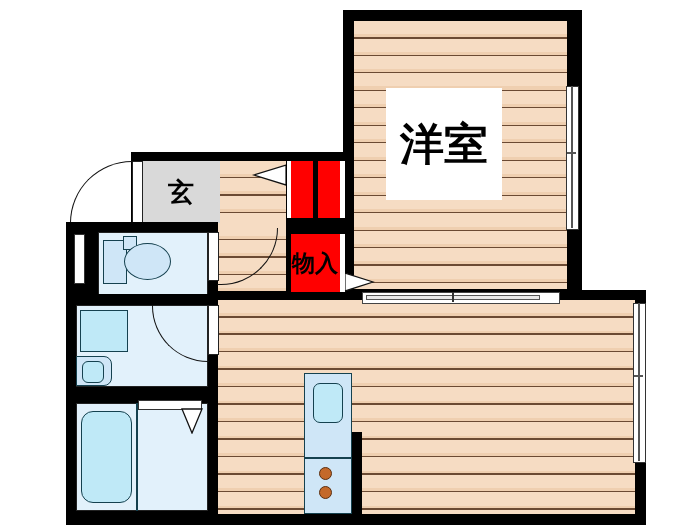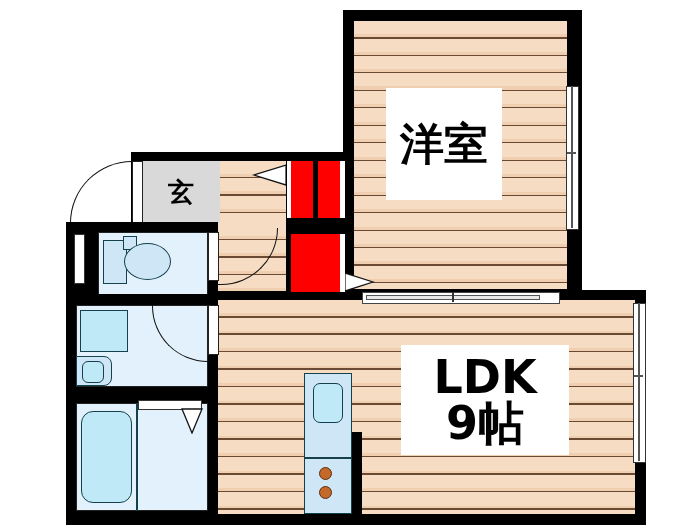--- a/index.html
+++ b/index.html
@@ -59,24 +59,20 @@
     <span class="l1">洋室</span>
   </div>
 
   <div class="abs wall" style="left:196px;top:290px;width:450px;height:235px;"></div>
   <div class="abs wood" style="left:207px;top:300px;width:428px;height:214px;"></div>
 
   <div class="window" style="left:633px;top:303px;width:11px;height:158px;"></div>
   <div class="win-line" style="left:638px;top:303px;width:1.5px;height:158px;"></div>
   <div class="win-line" style="left:634px;top:375px;width:9px;height:1.5px;"></div>
 
-  <div class="abs label room-label" style="left:401px;top:345px;width:168px;height:110px;font-size:46px;">
-    <span class="l1">LDK</span>
-    <span class="l2">9帖</span>
-  </div>
 
   <div class="slider" style="left:362px;top:292px;width:196px;height:10px;"></div>
   <div class="sl-in" style="left:366px;top:295px;width:86px;"></div>
   <div class="sl-in" style="left:452px;top:295px;width:86px;"></div>
   <div class="abs" style="left:452px;top:292px;width:1.5px;height:10px;background:#333;"></div>
 
   <div class="abs wall" style="left:131px;top:152px;width:215px;height:148px;"></div>
 
   <div class="abs tile-grey" style="left:142px;top:161px;width:78px;height:62px;"></div>
   <div class="abs label" style="left:142px;top:161px;width:78px;height:62px;font-size:26px;">
@@ -97,20 +93,23 @@
 
   <div class="abs wall" style="left:286px;top:152px;width:60px;height:74px;"></div>
   <div class="abs store" style="left:291px;top:161px;width:22px;height:57px;"></div>
   <div class="abs store" style="left:318px;top:161px;width:22px;height:57px;"></div>
   <div class="abs white" style="left:287px;top:161px;width:4px;height:57px;"></div>
   <div class="abs white" style="left:340px;top:161px;width:5px;height:57px;"></div>
 
   <div class="abs wall" style="left:286px;top:226px;width:60px;height:74px;"></div>
   <div class="abs store" style="left:291px;top:234px;width:49px;height:58px;"></div>
   <div class="abs white" style="left:340px;top:234px;width:5px;height:58px;"></div>
+  <div class="abs label" style="left:289px;top:234px;width:52px;height:58px;font-size:23px;">
+    <span>物入</span>
+  </div>
 
   <div class="abs" style="left:345px;top:272px;width:30px;height:20px;overflow:hidden;">
     <svg width="30" height="20" viewBox="0 0 30 20">
       <polygon points="0,1 28,10 0,19" fill="#ffffff" stroke="#111" stroke-width="1.2"></polygon>
     </svg>
   </div>
 
   <div class="abs wall" style="left:66px;top:222px;width:152px;height:303px;"></div>
 
   <div class="abs wet" style="left:98px;top:232px;width:110px;height:67px;"></div>

